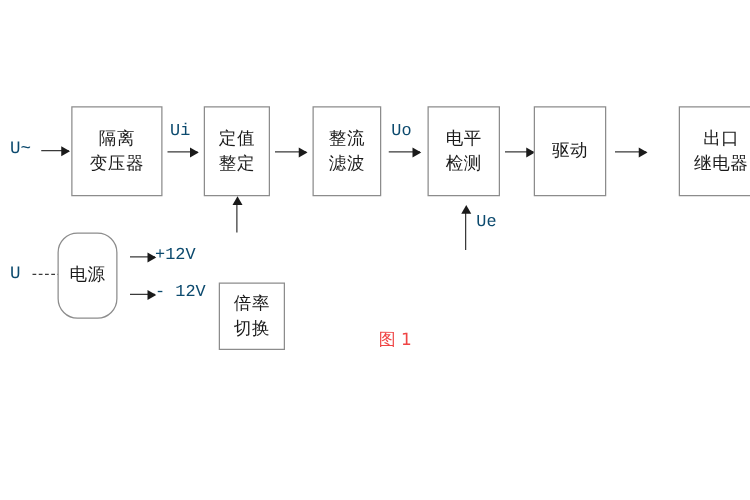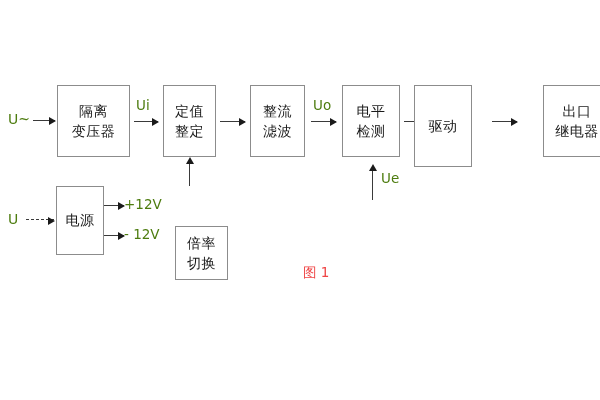--- a/index.html
+++ b/index.html
@@ -38,23 +38,24 @@
     font-size: 14px;
     color: #1a1a1a;
     letter-spacing: 0.5px;
     white-space: nowrap;
   }
 
   
   .label {
     position: absolute;
     font-size: 13.5px;
-    color: #4d7c0f;
+    color: #0c4a6e;
     white-space: nowrap;
     line-height: 1;
+    font-family: Liberation Mono, monospace;
   }
   .label.big {
     font-size: 14px;
   }
   .caption {
     position: absolute;
     font-size: 13.5px;
     color: #ef4444;
     white-space: nowrap;
     line-height: 1;
@@ -136,36 +137,36 @@
 
   <div class="arrow-h" style="left:311px; top:121px; width:25px;"></div>
 
   <div class="block" style="left:342px; top:85px; width:58px; height:72px;">
     <span class="line">电平</span>
     <span class="line">检测</span>
   </div>
 
   <div class="arrow-h" style="left:404px; top:121px; width:23px;"></div>
 
-  <div class="block" style="left:414px; top:85px; width:58px; height:82px;">
+  <div class="block" style="left:427px; top:85px; width:58px; height:72px;">
     <span class="line">驱动</span>
   </div>
 
   <div class="arrow-h" style="left:492px; top:121px; width:25px;"></div>
 
   <div class="block" style="left:522px; top:85px; width:68px; height:72px;margin-left:21px;">
     <span class="line">出口</span>
     <span class="line">继电器</span>
   </div>
 
   <div class="label big" style="left:8px; top:212px;">U</div>
 
   <div class="arrow-h dashed" style="left:26px; top:219px; width:28px;"></div>
 
-  <div class="block" style="left:56px; top:186px; width:48px; height:69px;">
+  <div class="block" style="left:46px; top:186px; width:48px; height:69px;border-radius:16px;">
     <span class="line">电源</span>
   </div>
 
   <div class="arrow-h" style="left:104px; top:205px; width:20px;"></div>
   <div class="label" style="left:124px; top:198px;">+12V</div>
 
   <div class="arrow-h" style="left:104px; top:235px; width:20px;"></div>
   <div class="label" style="left:124px; top:228px;">- 12V</div>
 
   <div class="block" style="left:175px; top:186px; width:53px; height:54px;margin-top:40px;">

